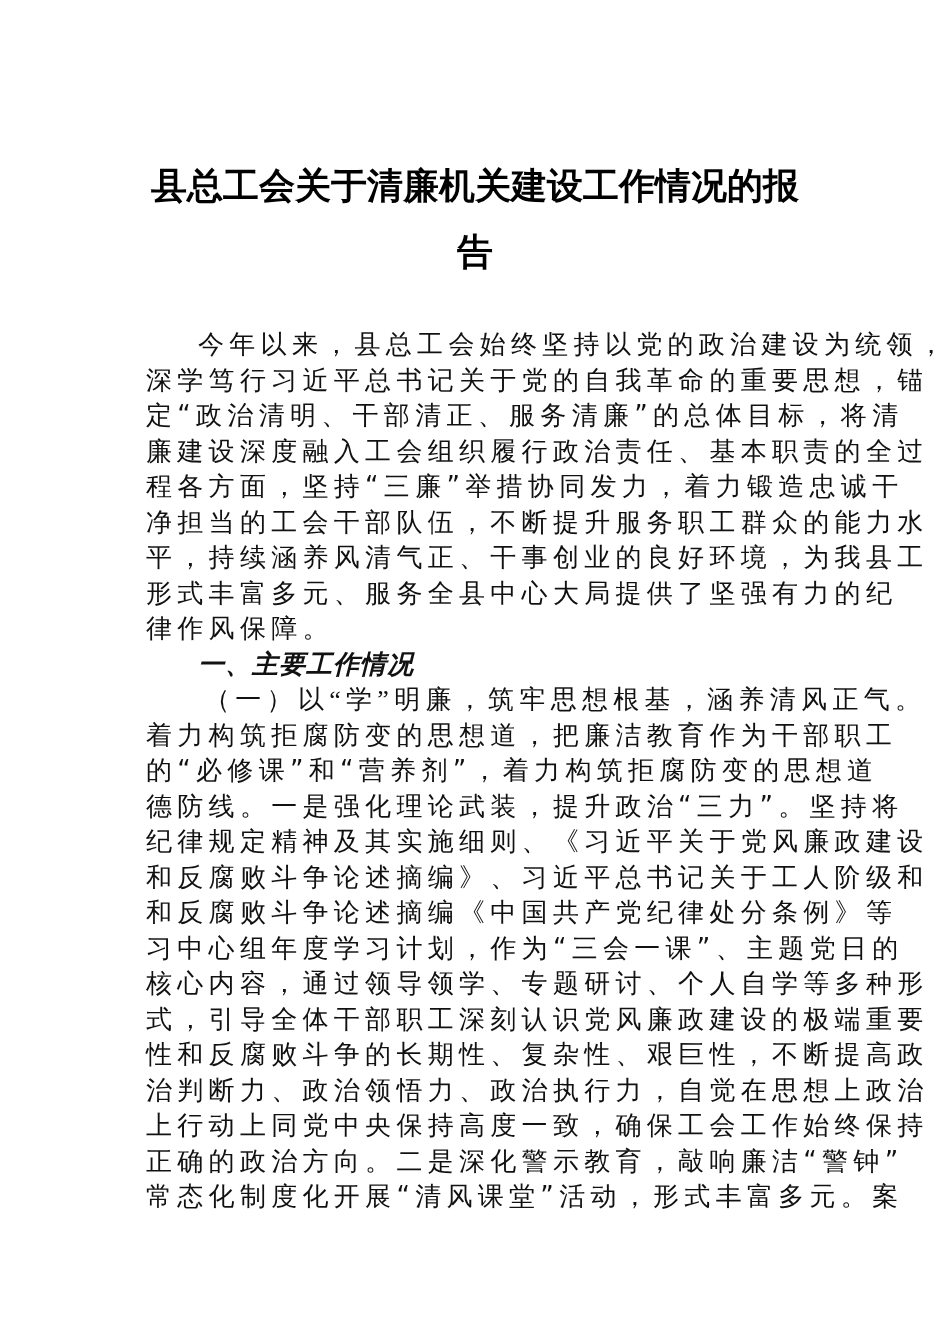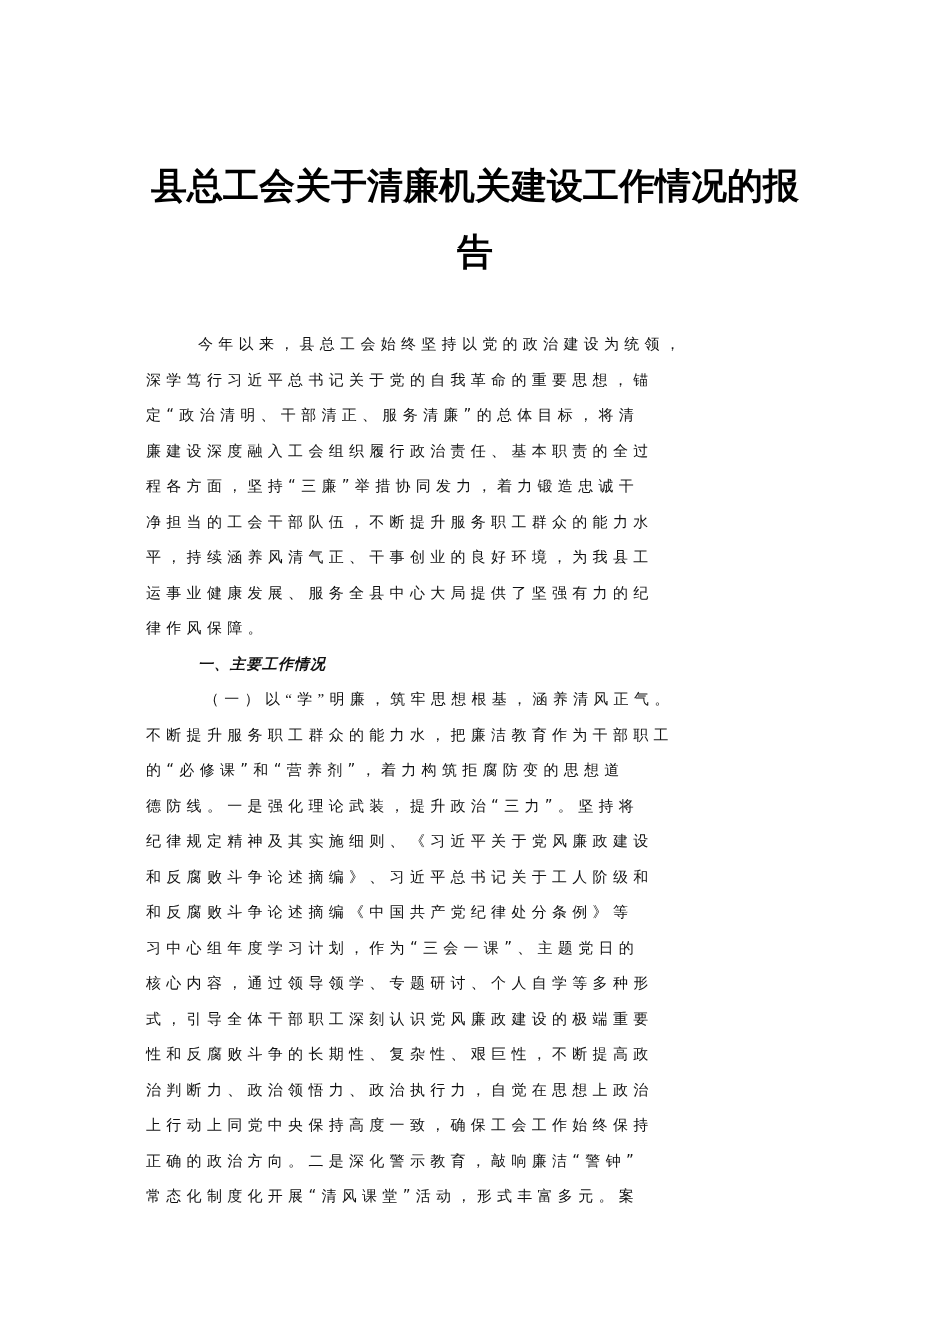--- a/index.html
+++ b/index.html
@@ -9,21 +9,21 @@
       position: absolute; left: 0; width: 950px; text-align: center;
       font-family: "DejaVu Serif", "Liberation Serif", serif;
       font-weight: bold; font-size: 36px; color: #000; letter-spacing: 0px;
       white-space: nowrap;
     }
     .title.l1 { top: 162px; }
     .title.l2 { top: 228px; }
     .body {
       position: absolute; left: 146px; top: 327px; width: 680px;
       font-family: "DejaVu Sans", "Liberation Sans", sans-serif;
-      font-size: 15px; color: #111; line-height: 35.5px;
+      font-size: 26px; color: #111; line-height: 35.5px;
     }
     .line { white-space: nowrap; height: 35.5px; letter-spacing: 5.3px; }
     .line.indent { padding-left: 52px; }
     .heading { font-weight: bold; letter-spacing: 1px; padding-left: 52px; font-family: "DejaVu Sans", sans-serif; font-style: italic; }
     .sub { padding-left: 58px; font-family: Liberation Serif, serif; }
   </style>
 </head>
 <body>
 
 <div class="page">
@@ -32,29 +32,29 @@
 
   <div class="body">
     <div>
       <div class="line indent">今年以来，县总工会始终坚持以党的政治建设为统领，</div>
       <div class="line">深学笃行习近平总书记关于党的自我革命的重要思想，锚</div>
       <div class="line">定“政治清明、干部清正、服务清廉”的总体目标，将清</div>
       <div class="line">廉建设深度融入工会组织履行政治责任、基本职责的全过</div>
       <div class="line">程各方面，坚持“三廉”举措协同发力，着力锻造忠诚干</div>
       <div class="line">净担当的工会干部队伍，不断提升服务职工群众的能力水</div>
       <div class="line">平，持续涵养风清气正、干事创业的良好环境，为我县工</div>
-      <div class="line">运事业健康发展、服务全县中心大局提供了坚强有力的纪</div>
+      <div class="line">形式丰富多元、服务全县中心大局提供了坚强有力的纪</div>
       <div class="line">律作风保障。</div>
     </div>
 
     <div class="line heading">一、主要工作情况</div>
 
     <div>
       <div class="line sub">（一）以“学”明廉，筑牢思想根基，涵养清风正气。</div>
-      <div class="line">不断提升服务职工群众的能力水，把廉洁教育作为干部职工</div>
+      <div class="line">着力构筑拒腐防变的思想道，把廉洁教育作为干部职工</div>
       <div class="line">的“必修课”和“营养剂”，着力构筑拒腐防变的思想道</div>
       <div class="line">德防线。一是强化理论武装，提升政治“三力”。坚持将</div>
       <div class="line">纪律规定精神及其实施细则、《习近平关于党风廉政建设</div>
       <div class="line">和反腐败斗争论述摘编》、习近平总书记关于工人阶级和</div>
       <div class="line">和反腐败斗争论述摘编《中国共产党纪律处分条例》等</div>
       <div class="line">习中心组年度学习计划，作为“三会一课”、主题党日的</div>
       <div class="line">核心内容，通过领导领学、专题研讨、个人自学等多种形</div>
       <div class="line">式，引导全体干部职工深刻认识党风廉政建设的极端重要</div>
       <div class="line">性和反腐败斗争的长期性、复杂性、艰巨性，不断提高政</div>
       <div class="line">治判断力、政治领悟力、政治执行力，自觉在思想上政治</div>

